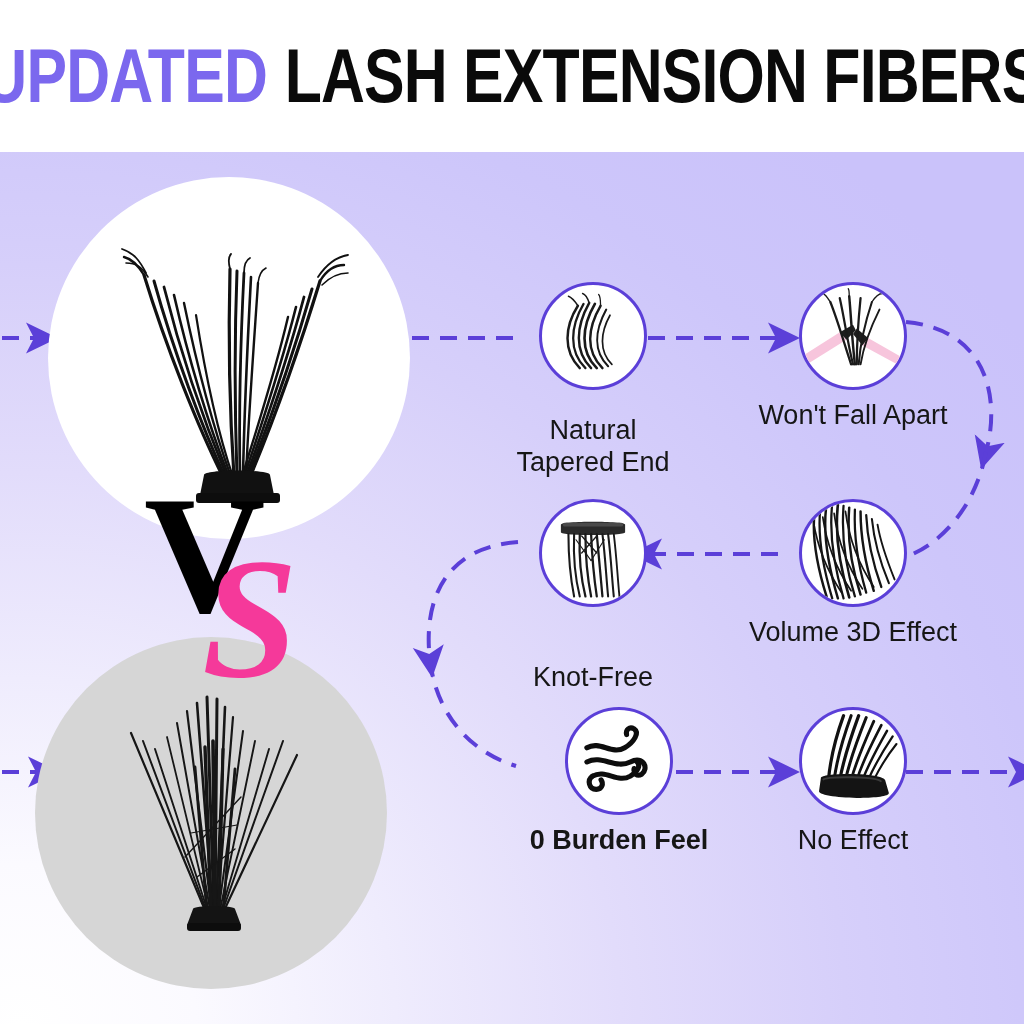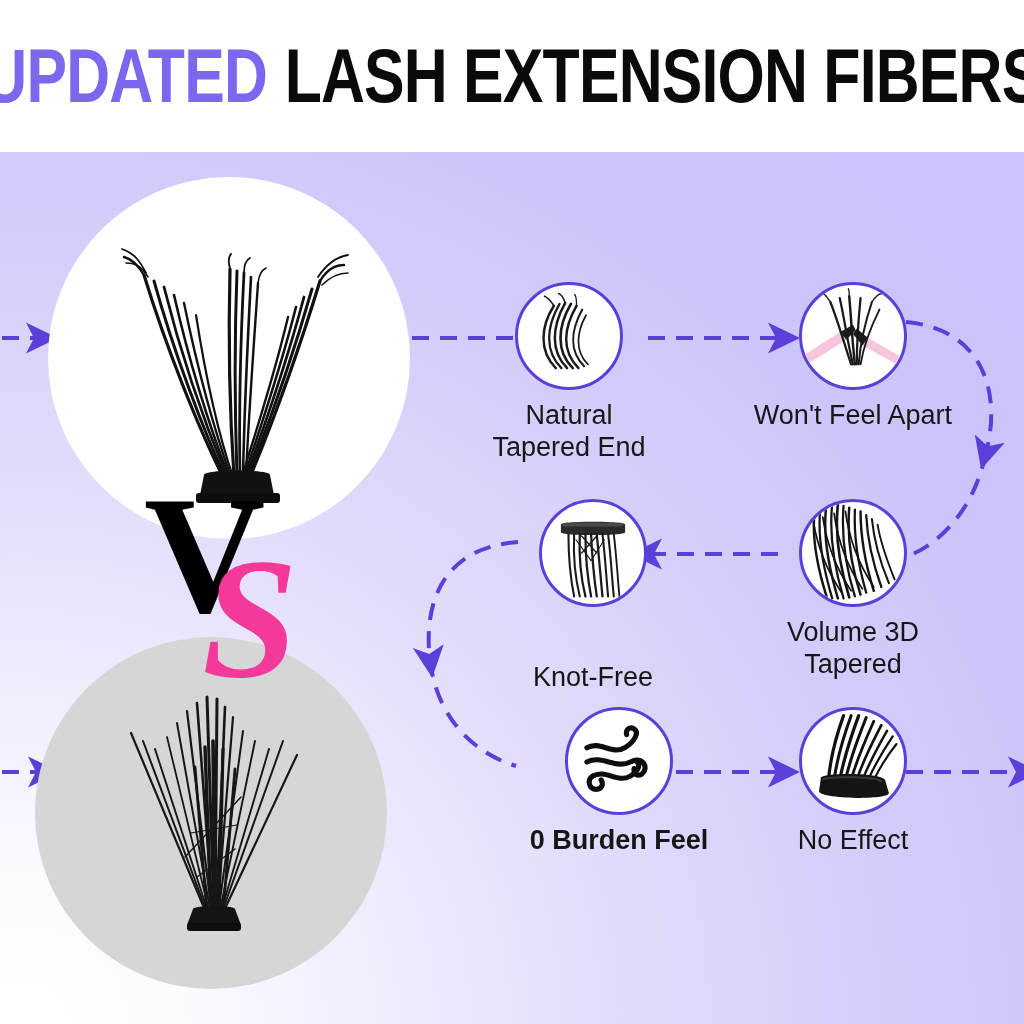--- a/index.html
+++ b/index.html
@@ -149,21 +149,21 @@
     margin-top: 10px;
     text-align: center;
     color: #161616;
     font-size: 27px;
     line-height: 1.18;
     font-family: "Liberation Sans", sans-serif;
     white-space: pre-line;
   }
 
   
-  #feat-tapered   { left: 454px; top: 130px; }
+  #feat-tapered   { left: 478px; top: 130px; gap: 15px; }
   #feat-fallapart { left: 738px; top: 130px; }
   #feat-knotfree  { left: 478px; top: 347px; gap: 45px; }
   #feat-volume    { left: 738px; top: 347px; }
   #feat-burden    { left: 504px; top: 555px; font-weight: bold; }
   #feat-residue   { left: 738px; top: 555px; }
 </style>
 </head>
 <body>
 
 <div id="page">
@@ -345,21 +345,21 @@
             <path d="M56,84 C53,58 52,34 50,12" stroke-width="2.6"></path>
             <path d="M58,84 C58,58 60,34 62,14" stroke-width="2.4"></path>
             <path d="M60,84 C62,58 68,36 74,18" stroke-width="2.2"></path>
             <path d="M62,84 C66,60 74,42 82,26" stroke-width="2"></path>
             <path d="M30,18 C26,12 24,9 20,8" stroke-width="1.4"></path>
             <path d="M50,12 C50,8 50,5 49,4" stroke-width="1.4"></path>
             <path d="M74,18 C78,12 81,9 85,9" stroke-width="1.4"></path>
           </g>
         </svg>
       </div>
-      <div class="feature-label">Won't Feel Apart</div>
+      <div class="feature-label">Won't Fall Apart</div>
     </div>
 
     <div class="feature" id="feat-knotfree">
       <div class="feature-circle">
         <svg viewBox="0 0 108 108" xmlns="http://www.w3.org/2000/svg">
 
           <path d="M20,24 C20,20 88,20 88,24 L88,32 C88,36 20,36 20,32 Z" fill="#2a2a2a"></path>
           <rect x="22" y="22" width="64" height="4" rx="2" fill="#4a4a4a"></rect>
           <g stroke="#1a1a1a" fill="none" stroke-linecap="round">
             <path d="M28,34 C28,58 30,80 34,100" stroke-width="2.2"></path>
@@ -399,21 +399,21 @@
             <path d="M74,18  C76,38 82,62 92,86" stroke-width="2.2"></path>
             <path d="M80,24  C83,42 90,62 98,82" stroke-width="2"></path>
 
             <path d="M12,20  C16,46 26,72 42,96" stroke-width="1.8"></path>
             <path d="M22,16  C26,44 36,70 52,94" stroke-width="1.8"></path>
             <path d="M34,12  C38,42 48,68 64,92" stroke-width="1.8"></path>
             <path d="M46,10  C50,40 60,66 76,90" stroke-width="1.8"></path>
           </g>
         </svg>
       </div>
-      <div class="feature-label">Volume 3D Tapered</div>
+      <div class="feature-label">Volume 3D Effect</div>
     </div>
 
     <div class="feature" id="feat-burden">
       <div class="feature-circle">
         <svg viewBox="0 0 108 108" xmlns="http://www.w3.org/2000/svg">
           <g stroke="#0d0d0d" fill="none" stroke-width="5.4" stroke-linecap="round" stroke-linejoin="round">
 
             <path d="M20,40 C34,32 46,48 60,40 C70,34 76,24 70,20 C65,17 61,21 62,26"></path>
 
             <path d="M20,55 C36,47 50,63 66,55 C80,48 86,62 78,68 C73,71 69,67 70,62"></path>

